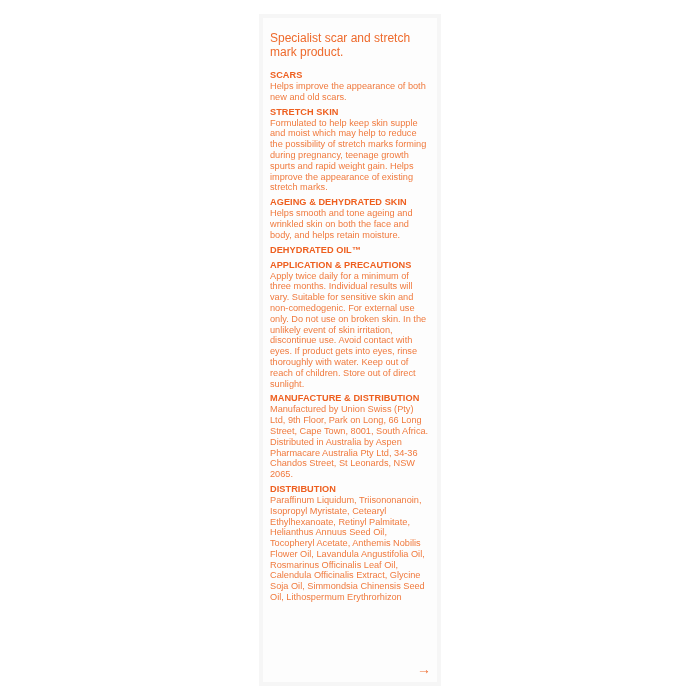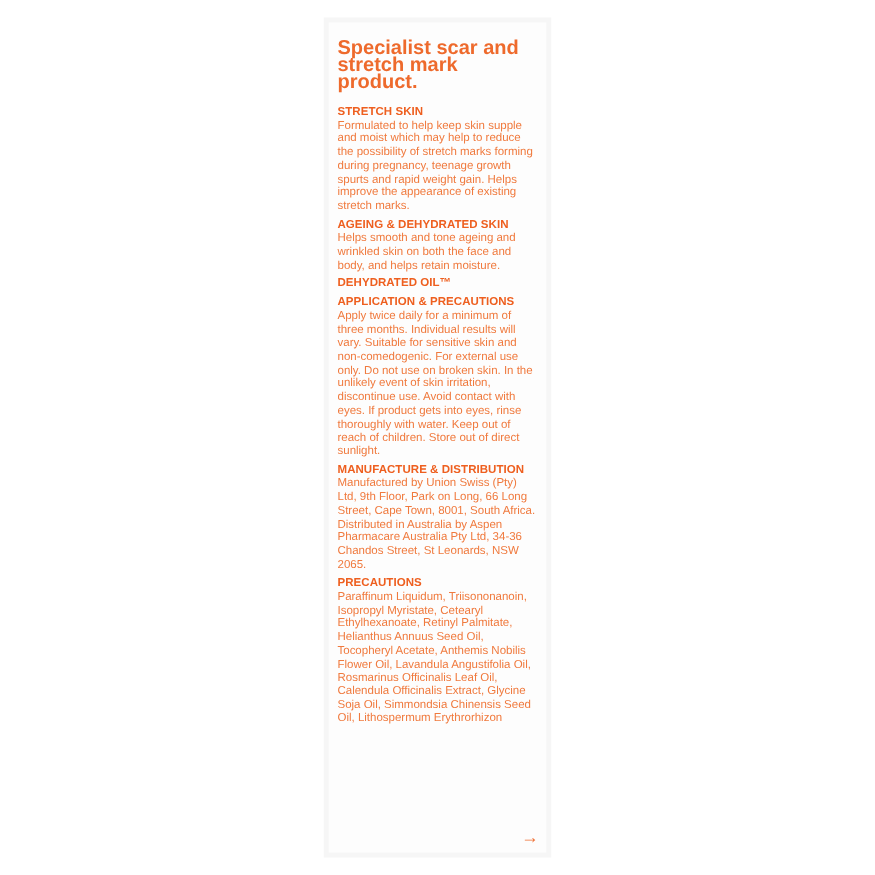--- a/index.html
+++ b/index.html
@@ -15,22 +15,22 @@
     .inner {
       background: #fdfdfd;
       width: 100%; height: 100%;
       box-sizing: border-box;
       padding: 14px 6px 0 7px;
       position: relative;
       font-family: "Liberation Sans", sans-serif;
       color: #ee6a2c;
     }
     .headline {
-      font-weight: bold;
-      font-size: 16px;
+      font-weight: normal;
+      font-size: 12px;
       line-height: 13.5px;
       margin: 0 0 11px 0;
       color: #ee6a2c;
     }
     .section { margin-bottom: 4px; }
     .section-title {
       font-weight: bold;
       font-size: 9.2px;
       line-height: 11px;
       color: #ee5f1f;
@@ -49,20 +49,24 @@
       color: #f0743a;
     }
   </style>
 </head>
 <body>
 
 <div class="panel">
   <div class="inner">
     <div class="headline">Specialist scar and stretch mark product.</div>
 
+    <div class="section">
+      <div class="section-title">SCARS</div>
+      <div class="section-body">Helps improve the appearance of both new and old scars.</div>
+    </div>
 
     <div class="section">
       <div class="section-title">STRETCH SKIN</div>
       <div class="section-body">Formulated to help keep skin supple and moist which may help to reduce the possibility of stretch marks forming during pregnancy, teenage growth spurts and rapid weight gain. Helps improve the appearance of existing stretch marks.</div>
     </div>
 
 
     <div class="section">
       <div class="section-title">AGEING &amp; DEHYDRATED SKIN</div>
       <div class="section-body">Helps smooth and tone ageing and wrinkled skin on both the face and body, and helps retain moisture.</div>
@@ -76,19 +80,19 @@
       <div class="section-title">APPLICATION &amp; PRECAUTIONS</div>
       <div class="section-body">Apply twice daily for a minimum of three months. Individual results will vary. Suitable for sensitive skin and non-comedogenic. For external use only. Do not use on broken skin. In the unlikely event of skin irritation, discontinue use. Avoid contact with eyes. If product gets into eyes, rinse thoroughly with water. Keep out of reach of children. Store out of direct sunlight.</div>
     </div>
 
     <div class="section">
       <div class="section-title">MANUFACTURE &amp; DISTRIBUTION</div>
       <div class="section-body">Manufactured by Union Swiss (Pty) Ltd, 9th Floor, Park on Long, 66 Long Street, Cape Town, 8001, South Africa. Distributed in Australia by Aspen Pharmacare Australia Pty Ltd, 34-36 Chandos Street, St Leonards, NSW 2065.</div>
     </div>
 
     <div class="section">
-      <div class="section-title">PRECAUTIONS</div>
+      <div class="section-title">DISTRIBUTION</div>
       <div class="section-body">Paraffinum Liquidum, Triisononanoin, Isopropyl Myristate, Cetearyl Ethylhexanoate, Retinyl Palmitate, Helianthus Annuus Seed Oil, Tocopheryl Acetate, Anthemis Nobilis Flower Oil, Lavandula Angustifolia Oil, Rosmarinus Officinalis Leaf Oil, Calendula Officinalis Extract, Glycine Soja Oil, Simmondsia Chinensis Seed Oil, Lithospermum Erythrorhizon</div>
     </div>
 
     <div class="arrow">→</div>
   </div>
 </div>
 
 </body></html>

